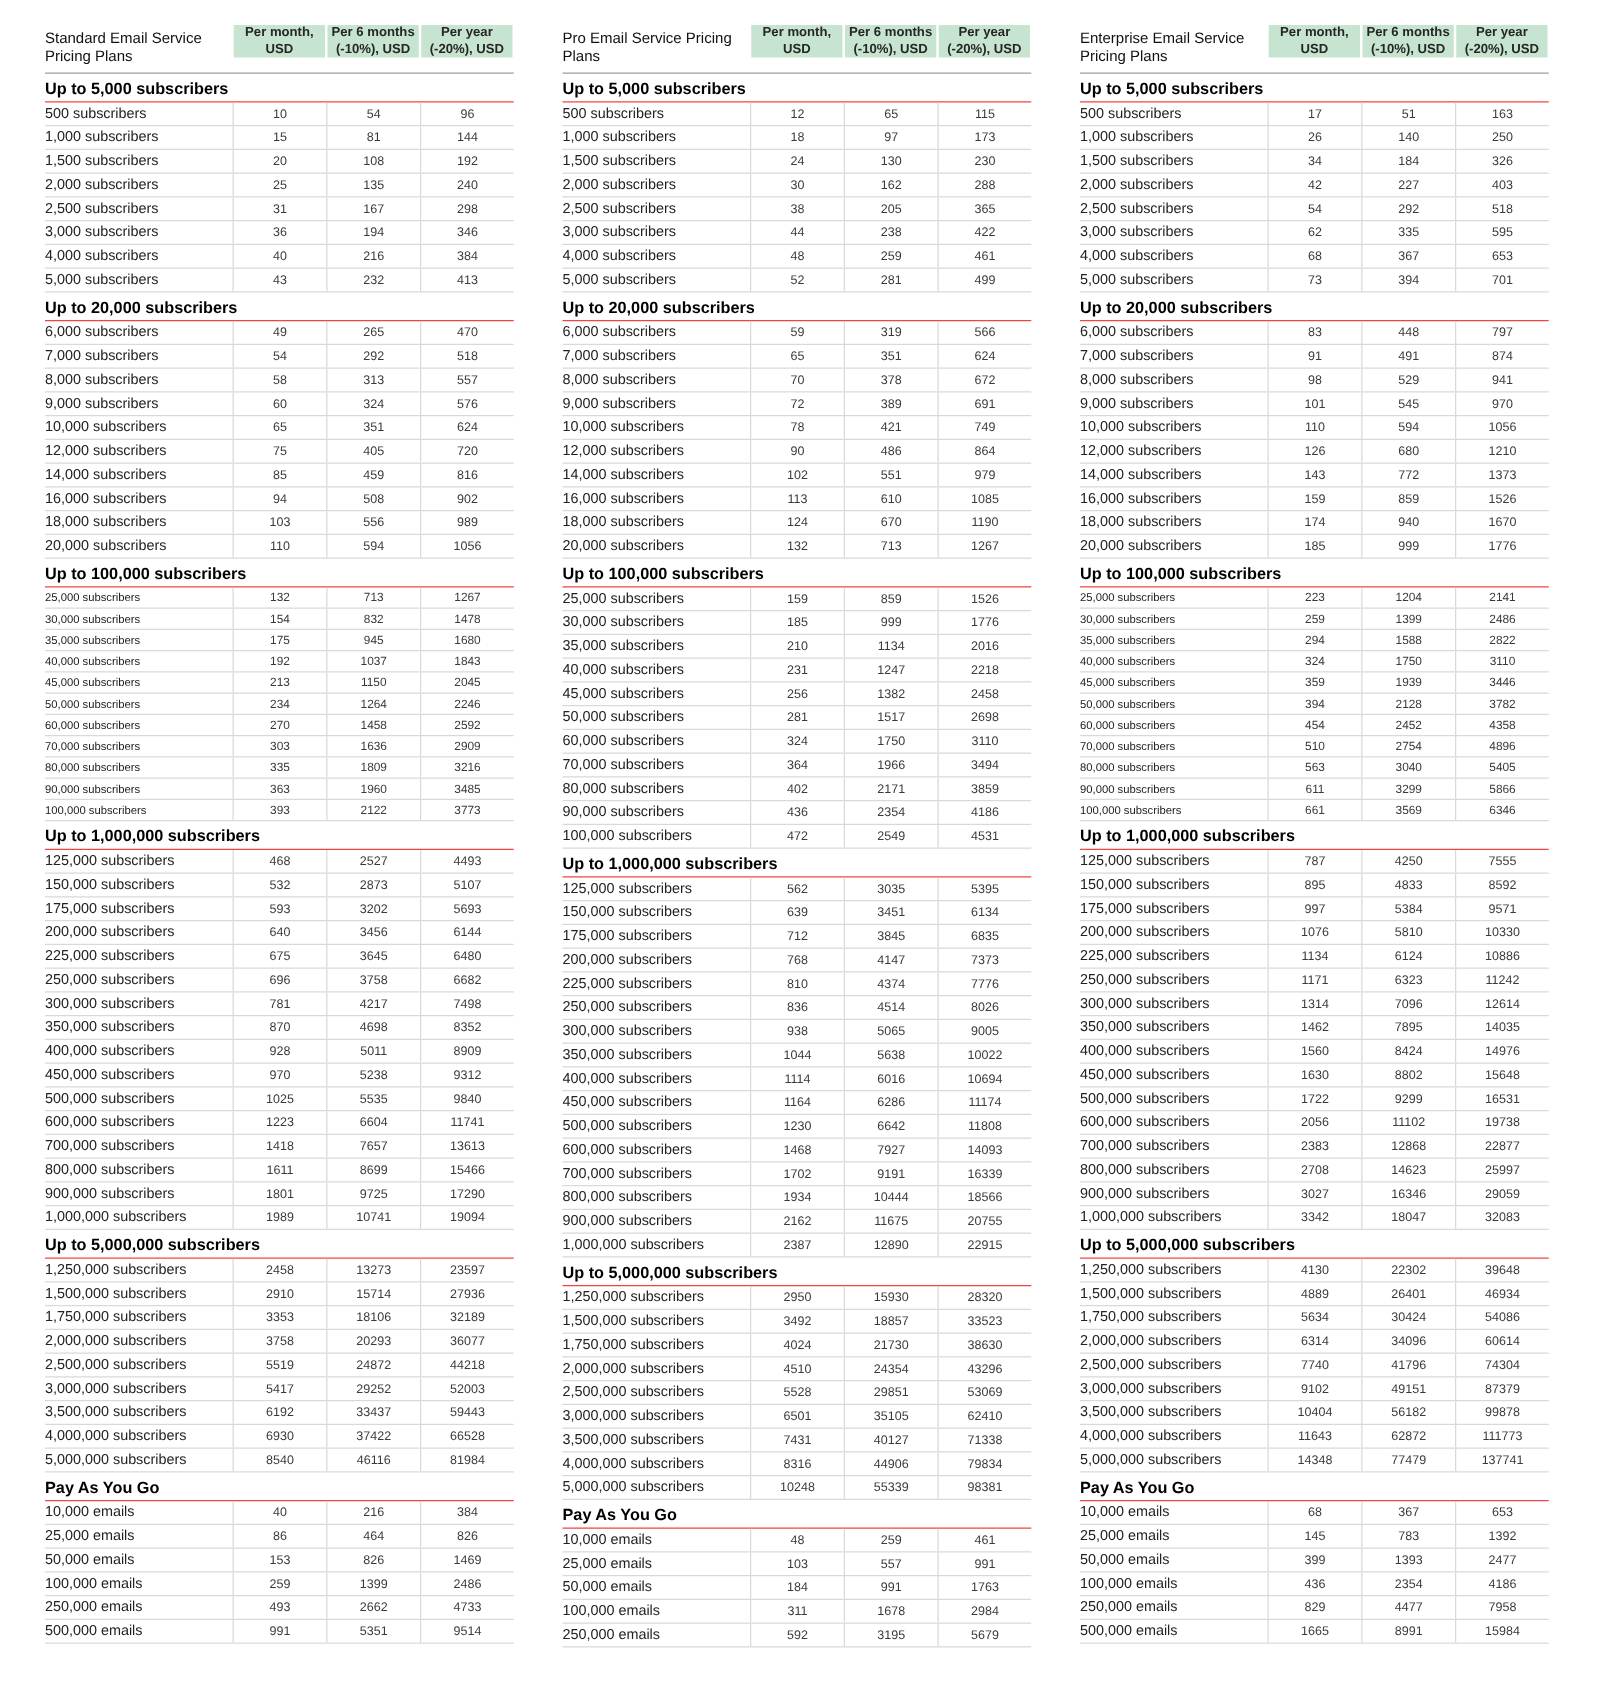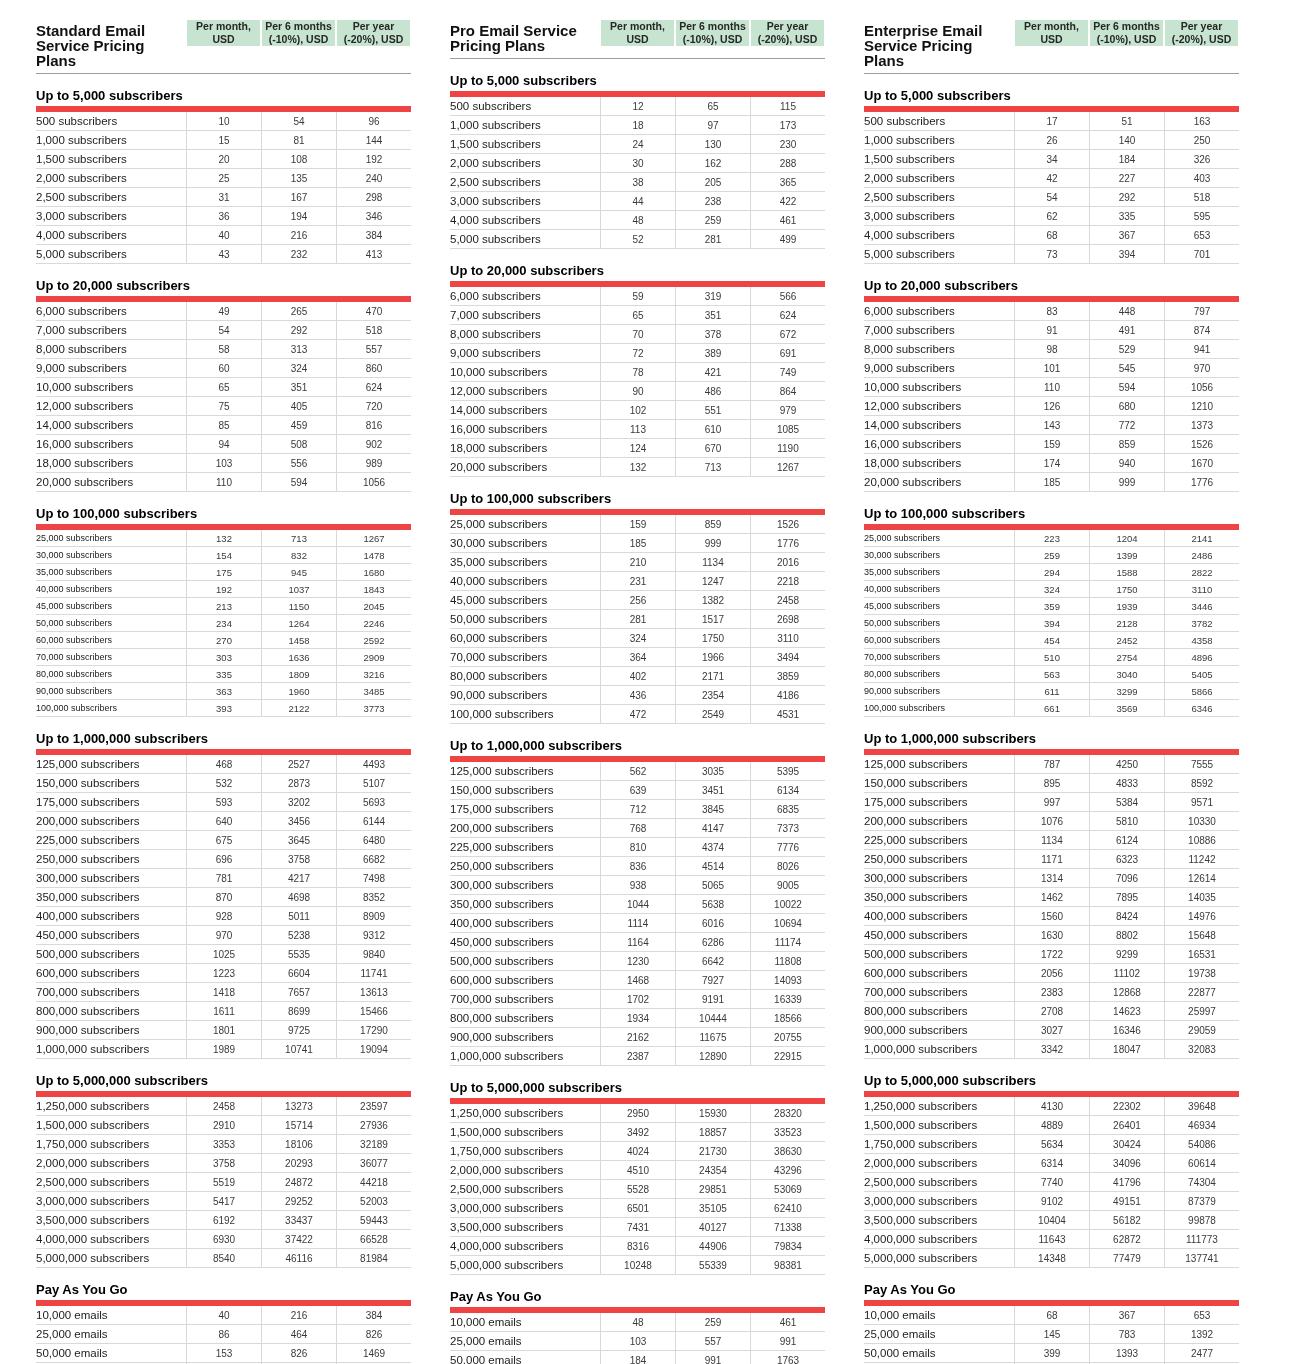--- a/index.html
+++ b/index.html
@@ -1,24 +1,24 @@
 <!DOCTYPE html>
 <html style="--hdr: #c7e4d1;"><head>
 <meta charset="utf-8">
 <style>
   html,body{margin:0;padding:0;background:#ffffff;}
   body{width:1289px;height:1364px;overflow:hidden;font-family:"Liberation Sans",sans-serif;color:#1f1f1f;}
   .page{display:flex;gap:39px;padding:20px 0 0 36px;align-items:flex-start;}
   .plan{width:375px;flex:0 0 375px;}
   .plan-header{display:grid;grid-template-columns:150px 75px 75px 75px;border-bottom:1px solid #9e9e9e;}
-  .plan-title{font-weight:bold;font-size:15px;line-height:15px;color:#111;display:flex;align-items:center;padding:3px 4px 5px 0;}
+  .plan-title{font-weight:normal;font-size:12px;line-height:15px;color:#111;display:flex;align-items:center;padding:3px 4px 5px 0;}
   .col-head{margin:0 1px;background:var(--hdr,#c7e4d1);font-weight:bold;font-size:10.5px;line-height:13px;color:#262626;text-align:center;white-space:pre-line;display:flex;align-items:center;justify-content:center;height:26px;padding:0 2px;box-sizing:border-box;}
-  .section{margin-top:12px;}
+  .section{margin-top:2px;}
   .section-heading{font-weight:bold;font-size:13px;line-height:20px;color:#000;}
-  .rows{border-top:6px solid #ef4444;}
+  .rows{border-top:1px solid #ef4444;}
   .row{display:grid;grid-template-columns:150px 75px 75px 75px;height:18px;align-items:center;border-bottom:1px solid #d9d9d9;}
   .cell{box-sizing:border-box;}
   .cell.label{font-size:11.5px;color:#222;padding-right:4px;white-space:nowrap;overflow:hidden;}
   .cell.num{font-size:10px;color:#3a3a3a;text-align:center;border-left:1px solid #d9d9d9;height:100%;display:flex;align-items:center;justify-content:center;}
   .section.small .row{height:16px;}
   .section.small .cell.label{font-size:9px;}
   .section.small .cell.num{font-size:9.5px;}
 </style>
 </head>
 <body>
@@ -105,21 +105,21 @@
           <div class="row">
             <div class="cell label">8,000 subscribers</div>
             <div class="cell num">58</div>
             <div class="cell num">313</div>
             <div class="cell num">557</div>
           </div>
           <div class="row">
             <div class="cell label">9,000 subscribers</div>
             <div class="cell num">60</div>
             <div class="cell num">324</div>
-            <div class="cell num">860</div>
+            <div class="cell num">576</div>
           </div>
           <div class="row">
             <div class="cell label">10,000 subscribers</div>
             <div class="cell num">65</div>
             <div class="cell num">351</div>
             <div class="cell num">624</div>
           </div>
           <div class="row">
             <div class="cell label">12,000 subscribers</div>
             <div class="cell num">75</div>

